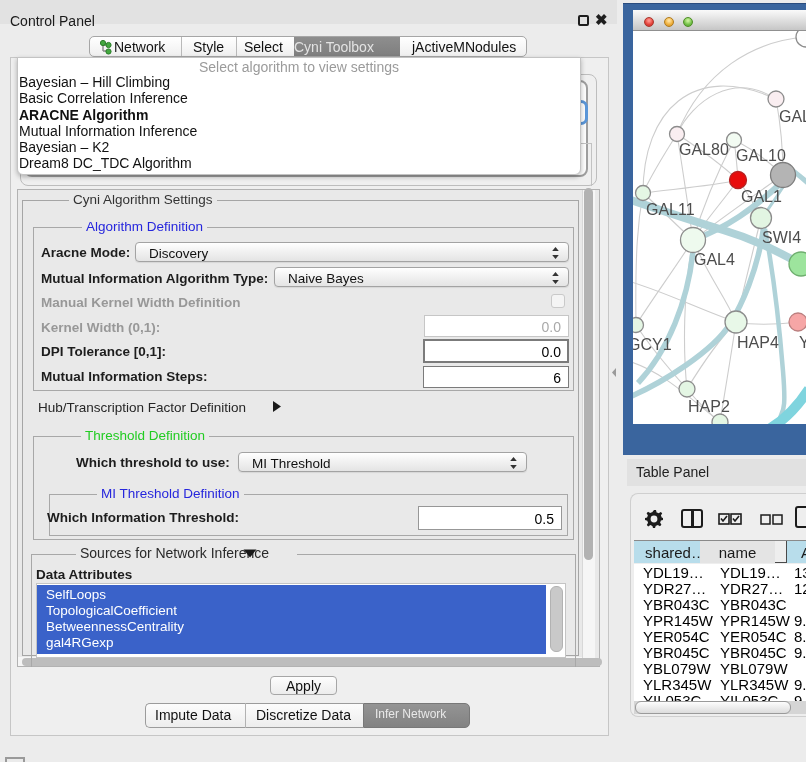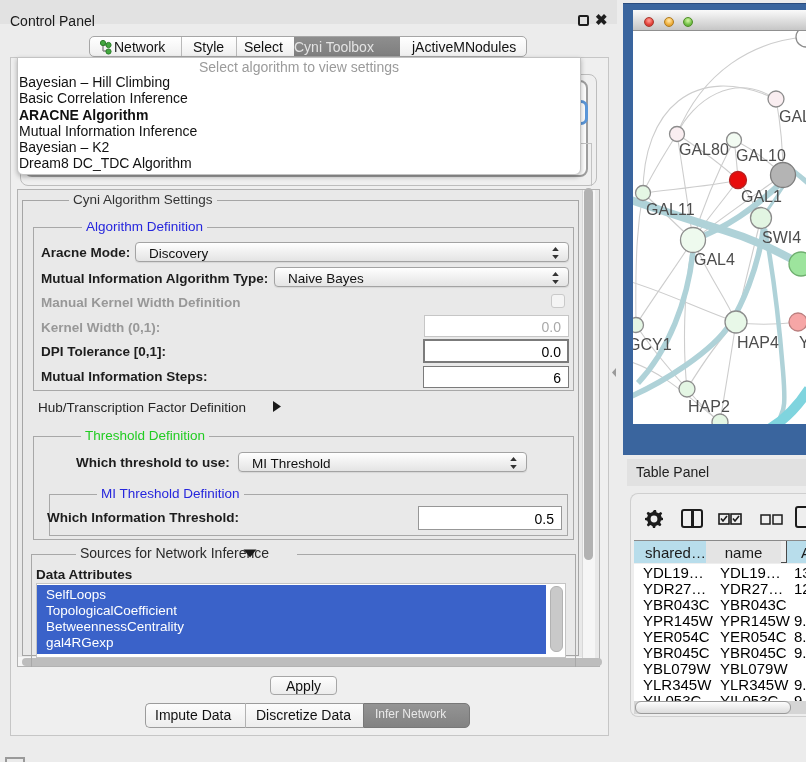--- a/index.html
+++ b/index.html
@@ -239,21 +239,21 @@
   </svg>
   <svg style="position:absolute;left:129px;top:20px;" width="23" height="11" viewBox="0 0 23 11">
     <rect x="1" y="1" width="9" height="9" fill="none" stroke="#1c1c1c" stroke-width="1.5"></rect>
     <rect x="13" y="1" width="9" height="9" fill="none" stroke="#1c1c1c" stroke-width="1.5"></rect>
   </svg>
   <div style="position:absolute;left:164px;top:12px;width:16px;height:22px;border:2.5px solid #1c1c1c;border-radius:3px;"></div>
 
   <div style="position:absolute;left:3px;top:46px;width:173px;height:23px;border-top:1px solid #8a8a8a;border-bottom:1.5px solid #4a4a4a;">
     <div style="position:absolute;left:0;top:0;width:75px;height:22px;background:#b8ddeb;text-align:center;font-size:15px;color:#1a1a1a;padding-top:3px;text-indent:8px;">shared…</div>
     <div style="position:absolute;left:75px;top:0;width:1.5px;height:22px;background:#4a4a4a;"></div>
-    <div style="position:absolute;left:72px;top:0;width:75px;height:22px;background:#e4e4e4;text-align:center;font-size:15px;color:#1a1a1a;padding-top:3px;">name</div>
+    <div style="position:absolute;left:66px;top:0;width:75px;height:22px;background:#e4e4e4;text-align:center;font-size:15px;color:#1a1a1a;padding-top:3px;">name</div>
     <div style="position:absolute;left:151.5px;top:0;width:1.5px;height:22px;background:#4a4a4a;"></div>
     <div style="position:absolute;left:153px;top:0;width:20px;height:22px;background:#b8ddeb;font-size:15px;color:#1a1a1a;padding-top:3px;padding-left:14px;">A</div>
   </div>
   <div style="position:absolute;left:3px;top:70px;width:173px;height:137px;background:#fff;font-size:15px;color:#000000;">
     <div style="position:absolute;left:9px;top:1px;line-height:16px;">YDL19…<br>YDR27…<br>YBR043C<br>YPR145W<br>YER054C<br>YBR045C<br>YBL079W<br>YLR345W<br>YIL053C</div>
     <div style="position:absolute;left:86px;top:1px;line-height:16px;">YDL19…<br>YDR27…<br>YBR043C<br>YPR145W<br>YER054C<br>YBR045C<br>YBL079W<br>YLR345W<br>YIL053C</div>
     <div style="position:absolute;left:160px;top:1px;line-height:16px;">13<br>12<br>&nbsp;<br>9.<br>8.<br>9.<br>&nbsp;<br>9.<br>9.</div>
   </div>
 
   <div style="position:absolute;left:3px;top:207px;width:173px;height:13px;background:#d5d5d5;"></div>

